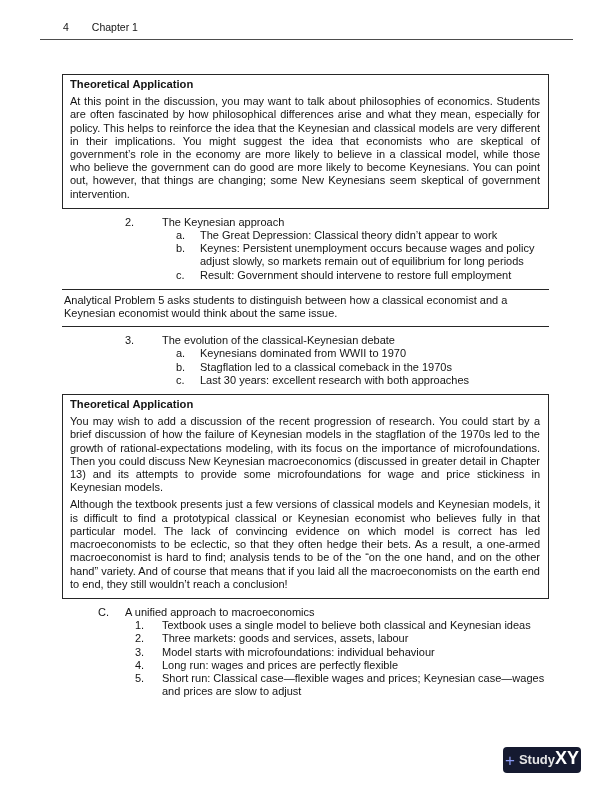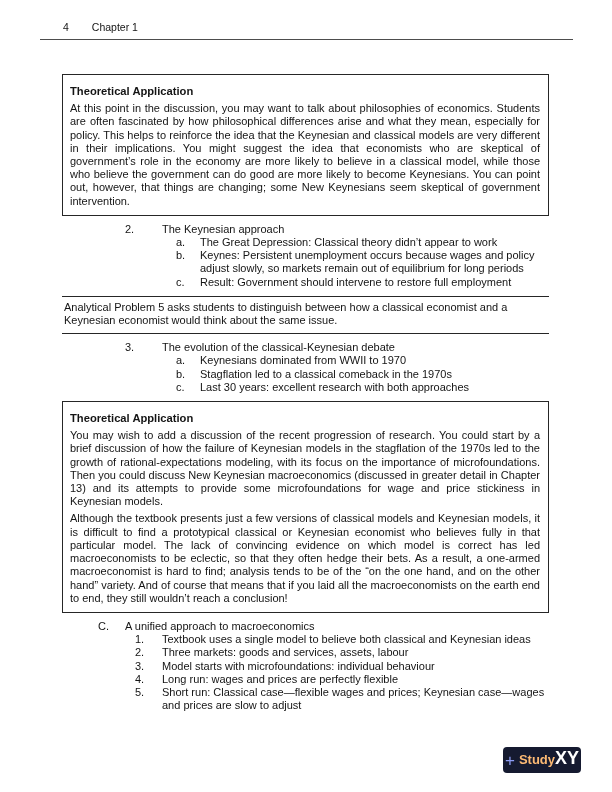--- a/index.html
+++ b/index.html
@@ -22,21 +22,21 @@
   }
   .header-rule {
     position:absolute; top:39px; left:40px; width:533px;
     border-top:1px solid #4d4d4d;
   }
   .content {
     position:absolute; top:74px; left:62px; width:487px;
   }
   .app-box {
     border:1px solid #262626;
-    padding:10px 8px 7px 7px;
+    padding:3px 8px 7px 7px;
   }
   .box-title { font-weight:bold; font-size:11.2px; margin-bottom:4px; }
   .app-box p { text-align:justify; }
   .para-gap { margin-top:4px; }
   .block-gap { margin-top:7px; }
   .row { display:flex; }
   .row .marker { flex:0 0 auto; }
   .row .txt { flex:1 1 auto; }
   .lvl1 { margin-left:63px; }  .lvl1 > .marker { width:37px; }
   .lvl2 { margin-left:114px; } .lvl2 > .marker { width:24px; }
@@ -49,21 +49,21 @@
   }
   .watermark {
     position:absolute; left:503px; top:747px;
     width:78px; height:26px;
     background:#151a30;
     border-radius:4px;
     display:flex; align-items:center; justify-content:center;
     gap:4px;
   }
   .watermark .plus { color:#8d9df5; font-size:17px; font-weight:400; line-height:1; }
-  .watermark .brand-study { color:#fdba74; font-size:13px; font-weight:600; }
+  .watermark .brand-study { color:#e5e5e5; font-size:13px; font-weight:600; }
   .watermark .brand-xy { color:#ffffff; font-size:18px; font-weight:700; }
   .page-footer {
     position:absolute; top:764px; left:0; width:612px;
     text-align:center;
     font-size:9px;
     color:#1a1a1a;
   }
 </style>
 </head>
 <body>

